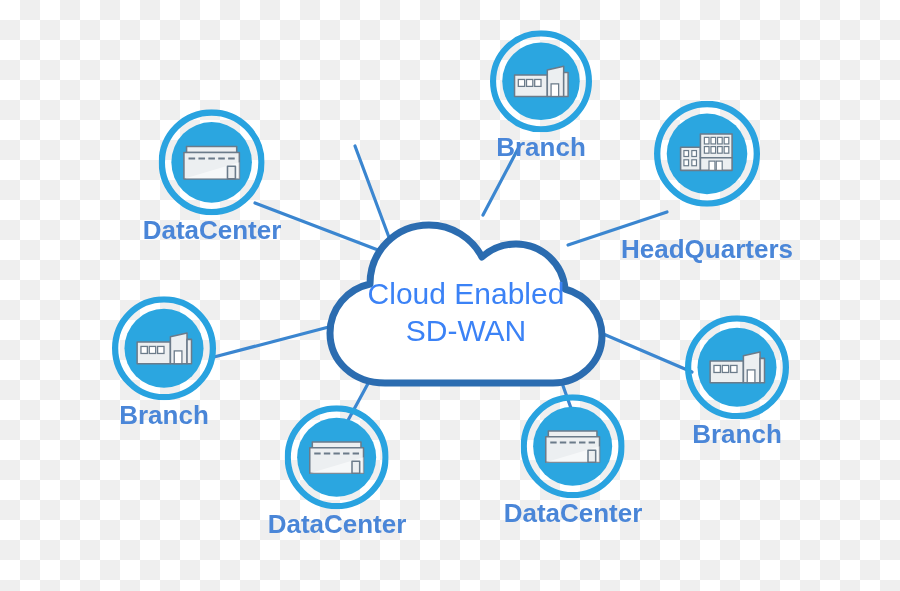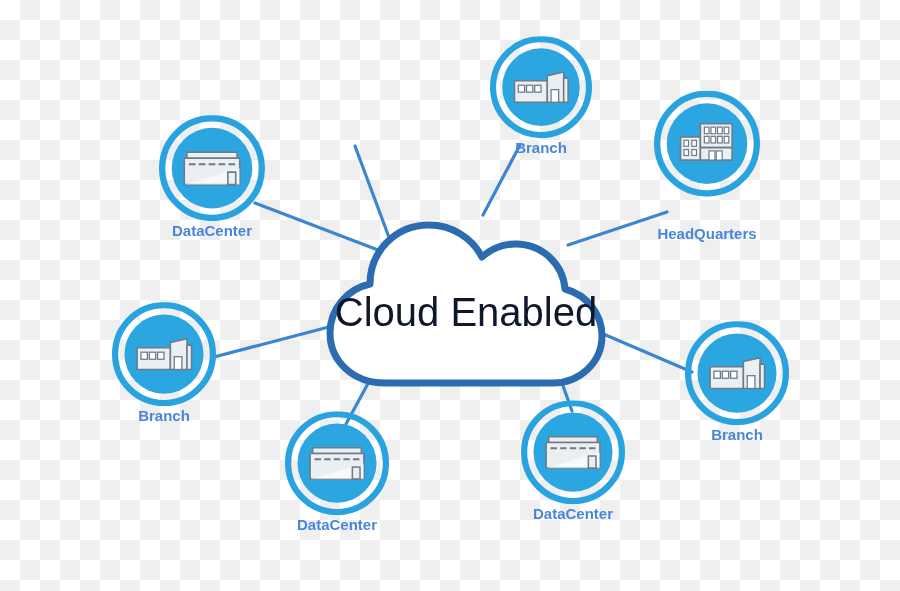--- a/index.html
+++ b/index.html
@@ -47,21 +47,21 @@
     display: block;
   }
   .node-label {
     margin-top: 2px;
     font-weight: bold;
     color: #4a86d8;
     white-space: nowrap;
     line-height: 1.05;
     text-align: center;
   }
-  .lbl-19 { font-size: 15px; }
+  .lbl-19 { font-size: 26px; }
 
   .saas-node {
     position: absolute;
     transform: translate(-50%, -50%);
   }
   .saas-text {
     position: absolute;
     left: 0;
     top: 0;
     width: 100%;
@@ -88,22 +88,22 @@
     height: 100%;
     display: flex;
     flex-direction: column;
     align-items: center;
     justify-content: center;
     pointer-events: none;
     padding-top: 34px;
     box-sizing: border-box;
   }
   .hub-line {
-    font-size: 40px;
-    color: #0f172a;
+    font-size: 30px;
+    color: #3b82f6;
     line-height: 1.25;
     white-space: nowrap;
   }
 </style>
 </head>
 <body>
 
 <div id="diagram">
 
   <svg class="layer" id="edge-layer" viewBox="0 0 900 591">
@@ -155,21 +155,21 @@
             <rect x="14" y="41" width="10" height="11" fill="#ffffff" stroke="#6b7b8a" stroke-width="2"></rect>
             <rect x="27" y="41" width="10" height="11" fill="#ffffff" stroke="#6b7b8a" stroke-width="2"></rect>
             <rect x="40" y="41" width="10" height="11" fill="#ffffff" stroke="#6b7b8a" stroke-width="2"></rect>
             <path d="M60 68 L60 26 L86 20 L86 68 Z" fill="#eceff1" stroke="#6b7b8a" stroke-width="2.4" stroke-linejoin="round"></path>
             <rect x="86" y="30" width="7" height="38" fill="#eceff1" stroke="#6b7b8a" stroke-width="2.4" stroke-linejoin="round"></rect>
             <rect x="66" y="48" width="12" height="20" fill="#ffffff" stroke="#6b7b8a" stroke-width="2"></rect>
           </svg>
         </div>
         <div class="node-label lbl-19">Branch</div>
       </div>
-      <div class="node" style="left: 707px; top: 166px; gap: 27px;">
+      <div class="node" style="left: 707px; top: 182px; gap: 27px;">
         <div class="node-disc" style="width: 106px; height: 106px;">
           <svg width="106" height="106" viewBox="0 0 100 100" style="display:block;">
             <circle cx="50" cy="50" r="47" fill="none" stroke="#29a3e0" stroke-width="6"></circle>
             <circle cx="50" cy="50" r="38" fill="#2ba6e0"></circle>
           </svg>
           <svg width="66" height="66" viewBox="0 0 100 88" style="position:absolute;left:50%;top:50%;transform:translate(-50%,-50%);">
             <rect x="10" y="34" width="30" height="35" fill="#eceff1" stroke="#6b7b8a" stroke-width="2.4" stroke-linejoin="round"></rect>
             <g fill="#ffffff" stroke="#6b7b8a" stroke-width="1.8">
               <rect x="15" y="39" width="7" height="9"></rect>
               <rect x="27" y="39" width="7" height="9"></rect>
@@ -279,17 +279,18 @@
   <div class="layer" id="hub-layer">
     <div class="hub" id="hub-node" style="left: 466px; top: 295px; width: 286px; height: 196px;">
       <svg width="286" height="196" viewBox="0 0 286 196">
         <path d="M62 186 C30 186 7 164 7 136 C7 112 24 92 47 87
                  C47 54 73 28 106 28 C129 28 149 41 159 60
                  C168 52 180 47 193 47 C219 47 240 67 242 92
                  C264 98 279 117 279 139 C279 165 257 186 230 186 Z" fill="#ffffff" stroke="#2b6cb0" stroke-width="7" stroke-linejoin="round"></path>
       </svg>
       <div class="hub-text">
         <div class="hub-line">Cloud Enabled</div>
+        <div class="hub-line">SD-WAN</div>
       </div>
     </div>
   </div>
 
 </div>
 
 </body></html>

